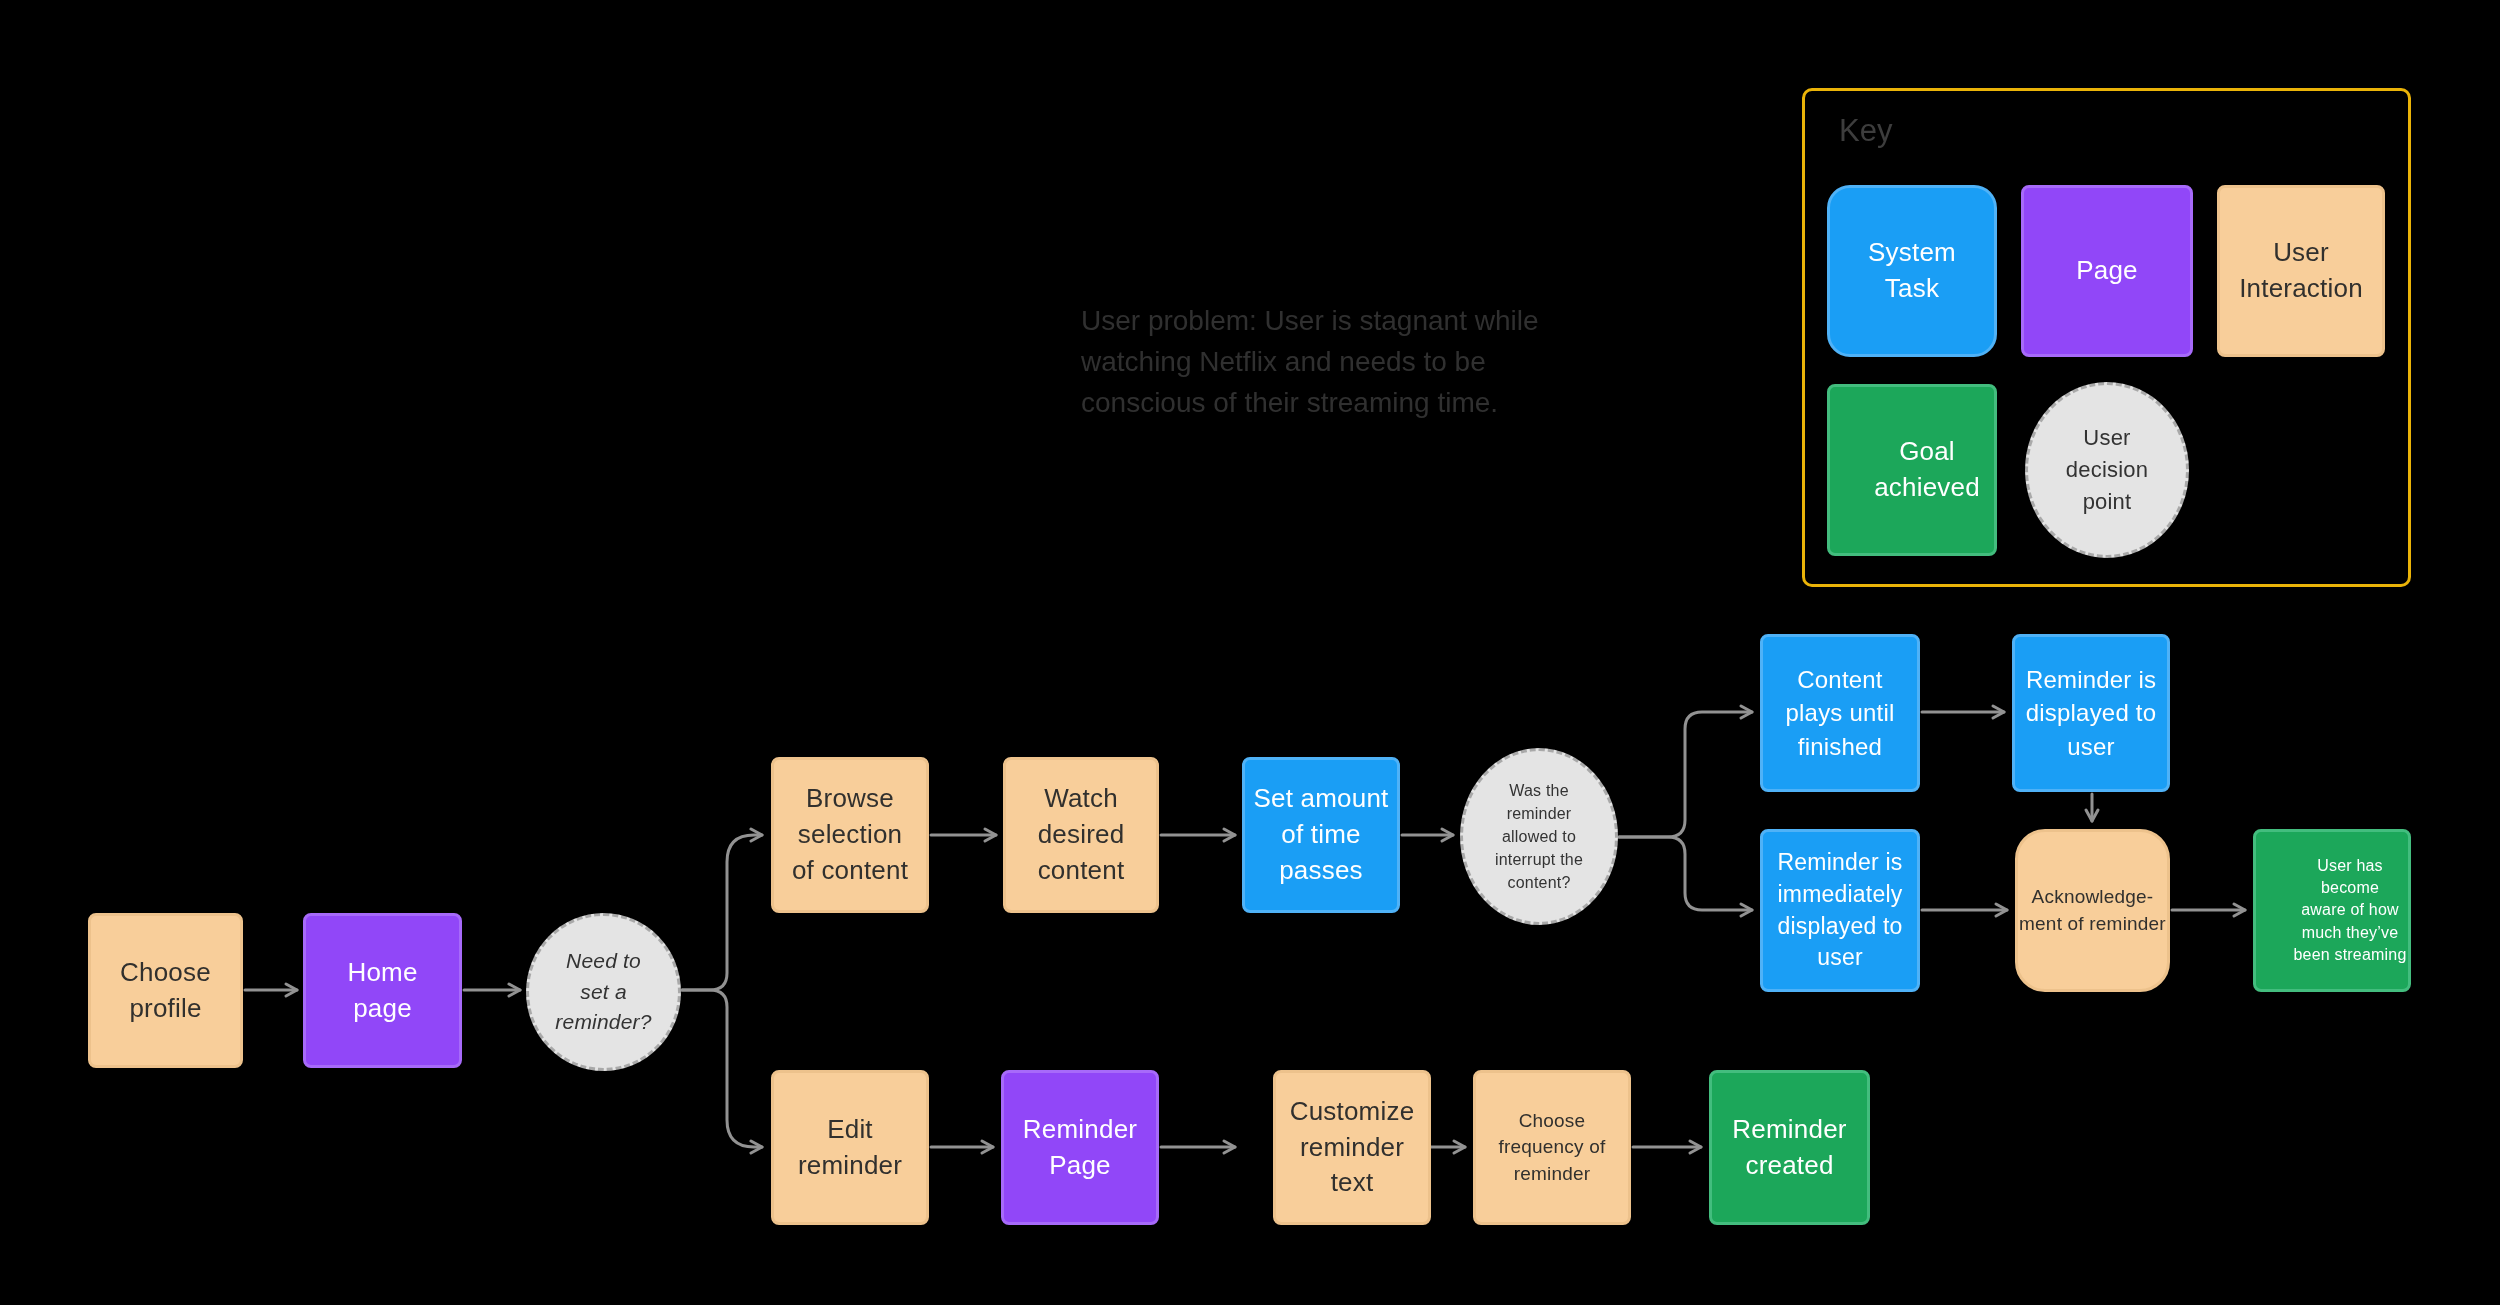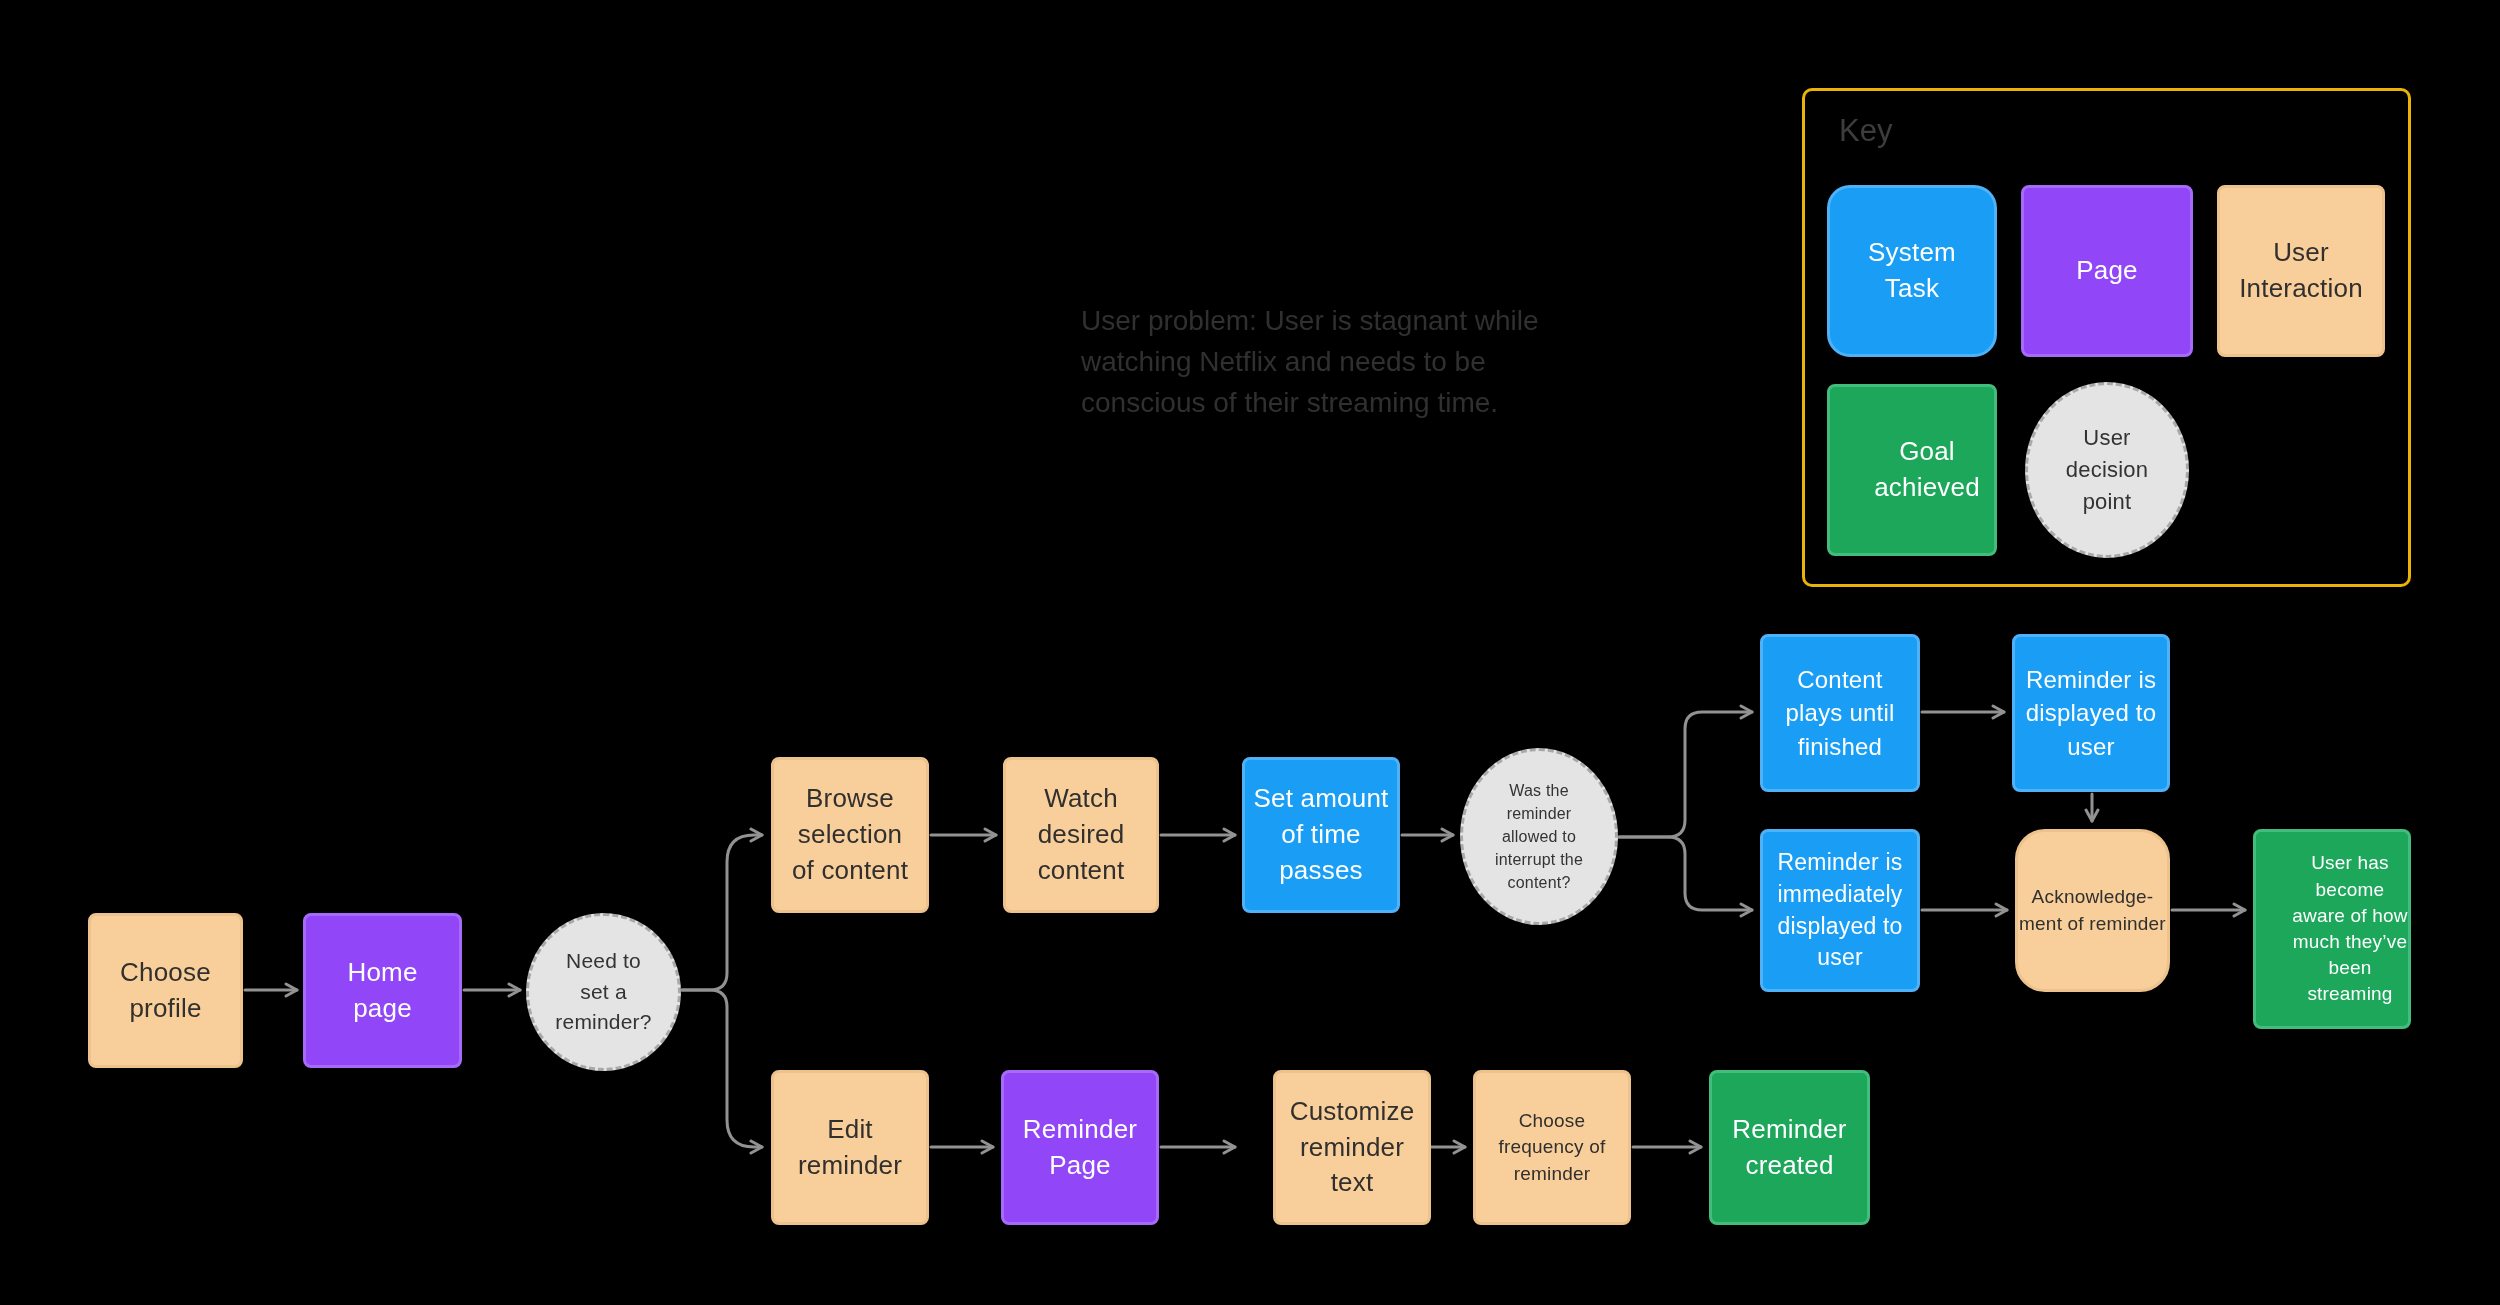--- a/index.html
+++ b/index.html
@@ -73,21 +73,21 @@
 achieved</div>
     <div class="node decision" style="left:220px;top:291px;width:164px;height:176px;font-size:22px;">User
 decision
 point</div>
   </div>
 
   <div class="node user" style="left:88px;top:913px;width:155px;height:155px;font-size:26px;">Choose
 profile</div>
   <div class="node page" style="left:303px;top:913px;width:159px;height:155px;font-size:26px;">Home
 page</div>
-  <div class="node decision" style="left:526px;top:913px;width:155px;height:158px;font-size:21px;">Need to
+  <div class="node decision" style="left:526px;top:913px;width:155px;height:158px;font-size:21px;font-style:italic;">Need to
 set a
 reminder?</div>
 
   <div class="node user" style="left:771px;top:757px;width:158px;height:156px;font-size:26px;">Browse
 selection
 of content</div>
   <div class="node user" style="left:1003px;top:757px;width:156px;height:156px;font-size:26px;">Watch
 desired
 content</div>
   <div class="node system" style="left:1242px;top:757px;width:158px;height:156px;font-size:26px;">Set amount
@@ -104,21 +104,21 @@
 finished</div>
   <div class="node system" style="left:2012px;top:634px;width:158px;height:158px;font-size:24px;">Reminder is
 displayed to
 user</div>
   <div class="node system" style="left:1760px;top:829px;width:160px;height:163px;font-size:23px;">Reminder is
 immediately
 displayed to
 user</div>
   <div class="node user" style="left:2015px;top:829px;width:155px;height:163px;font-size:19px;border-radius:30px;">Acknowledge-
 ment of reminder</div>
-  <div class="node goal" style="left:2253px;top:829px;width:158px;height:200px;font-size:19px;padding-left:36px;">User has become
+  <div class="node goal" style="left:2253px;top:829px;width:158px;height:163px;font-size:16px;padding-left:36px;">User has become
 aware of how
 much they’ve
 been streaming</div>
 
   <div class="node user" style="left:771px;top:1070px;width:158px;height:155px;font-size:26px;">Edit
 reminder</div>
   <div class="node page" style="left:1001px;top:1070px;width:158px;height:155px;font-size:26px;">Reminder
 Page</div>
   <div class="node user" style="left:1242px;top:1070px;width:158px;height:155px;font-size:26px;margin-left:31px;">Customize
 reminder

